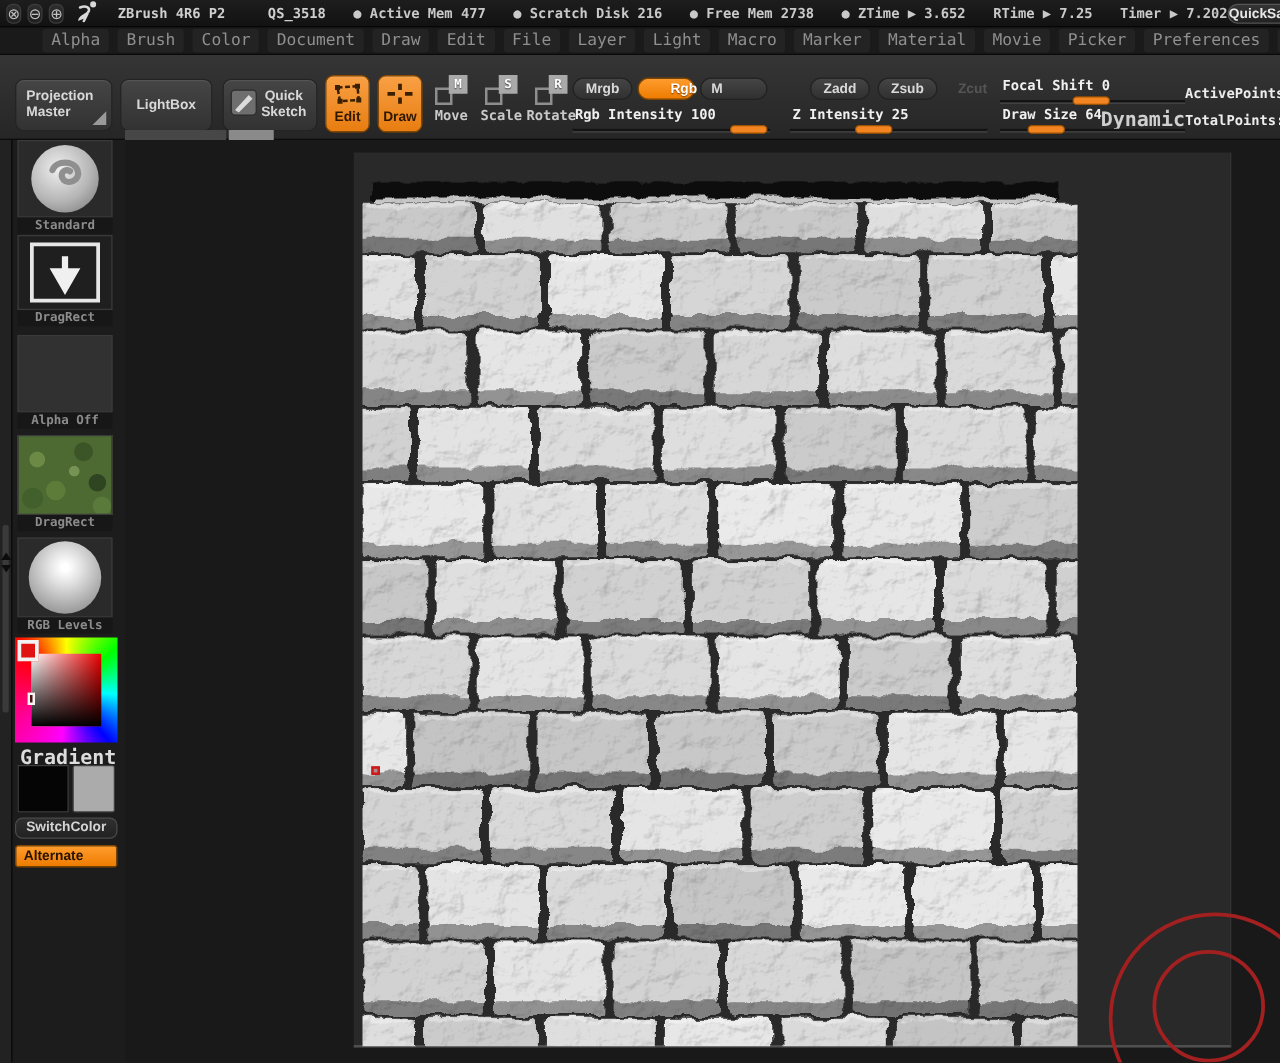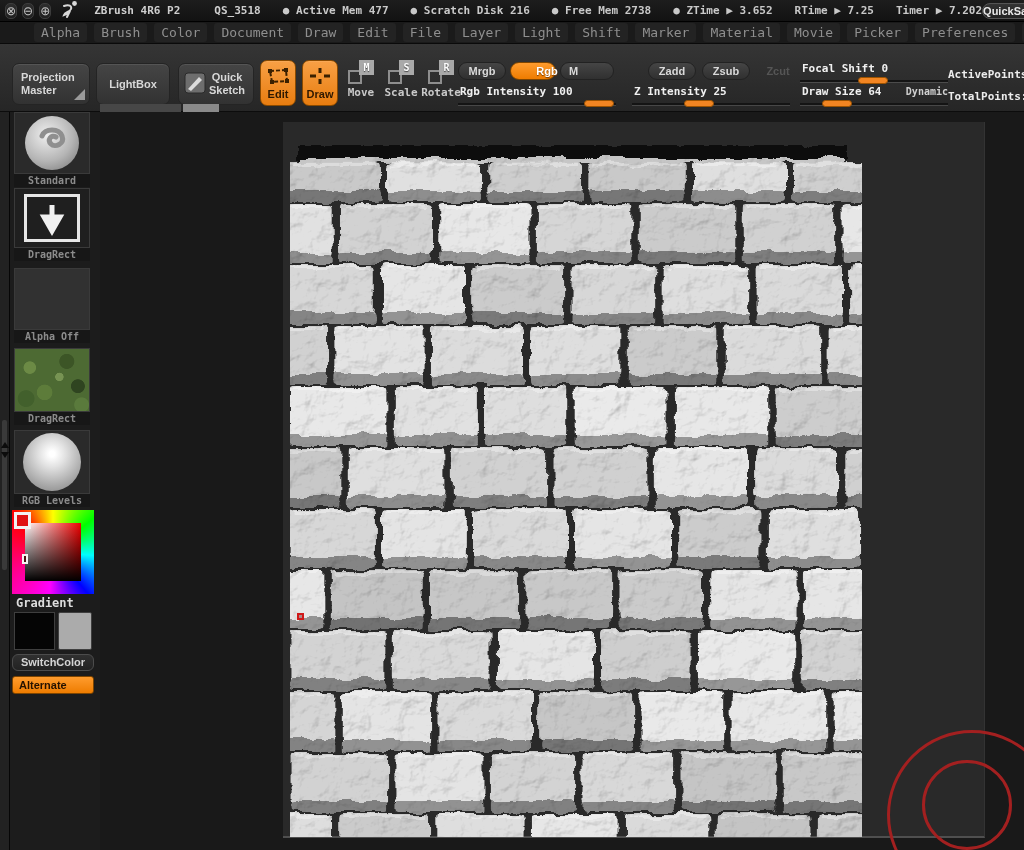--- a/index.html
+++ b/index.html
@@ -55,21 +55,21 @@
   #zsub-btn{left:702px;top:18px;width:48px;}
   #zcut-btn{left:756px;top:18px;width:44px;}
   .slider{position:absolute;height:22px;color:#f0f0f0;font-size:11px;font-weight:bold;}
   .slider .slbl{position:absolute;left:2px;top:0;white-space:nowrap;}
   .slider .track{position:absolute;left:0;bottom:2px;width:100%;height:2px;background:#141414;box-shadow:0 1px 0 rgba(255,255,255,.15);}
   .slider .handle{position:absolute;bottom:0px;width:30px;height:7px;border-radius:4px;background:#f28522;border:1px solid #9c5200;}
   #rgb-slider{left:458px;top:41px;width:158px;}
   #zint-slider{left:632px;top:41px;width:158px;}
   #focal-slider{left:800px;top:18px;width:148px;}
   #dsize-slider{left:800px;top:41px;width:148px;}
-  #dynamic-lbl{position:absolute;right:0;top:1px;font-size:10px;color:#cfcfcf;}
+  #dynamic-lbl{position:absolute;right:0;top:1px;font-size:16px;color:#cfcfcf;}
   #points{position:absolute;left:948px;top:20px;color:#ececec;font-size:11px;font-weight:bold;line-height:22px;white-space:nowrap;}
   .hstrip{position:absolute;height:8px;top:60px;}
   #strip-dark{left:100px;width:81px;background:#474747;}
   #strip-light{left:183px;width:36px;background:#8a8a8a;}
 
   
   #sidebar{position:absolute;left:0;top:112px;width:100px;height:738px;background:#1c1c1c;}
   #tray-divider{position:absolute;left:0;top:0;width:10px;height:738px;background:#222;border-right:1px solid #060606;}
   #tray-scroll{position:absolute;left:2px;top:308px;width:5px;height:150px;background:#3a3a3a;border-radius:2px;}
   .tri{width:0;height:0;position:absolute;left:1px;}
@@ -97,21 +97,21 @@
   #lbl-brushtxtr{top:300px;}
   #tile-material{top:318px;height:64px;}
   #sphere-material{width:58px;height:58px;border-radius:50%;background:radial-gradient(circle at 50% 36%,#ffffff 6%,#e2e2e2 28%,#a5a5a5 70%,#7d7d7d 100%);}
   #lbl-material{top:382px;}
   #color-picker{position:absolute;left:12px;top:398px;width:82px;height:84px;
     background:conic-gradient(from 315deg,#ff0000 0deg,#ffff00 45deg,#00ff00 95deg,#00ffff 140deg,#0000ff 185deg,#ff00ff 230deg,#ff0000 360deg);}
   #sv-square{position:absolute;left:13px;top:13px;right:13px;bottom:13px;
     background:linear-gradient(to bottom,rgba(0,0,0,0),#000 100%),linear-gradient(to right,#fff,#e00);}
   #sv-cursor{position:absolute;left:10px;top:44px;width:6px;height:10px;border:2px solid #f5f5f5;background:#4a1010;}
   #cur-color-swatch{position:absolute;left:2px;top:2px;width:17px;height:17px;background:#e01212;border:3px solid #f2f2f2;}
-  #gradient-lbl{position:absolute;left:16px;top:484px;color:#dcdcdc;font-size:12px;font-weight:bold;}
+  #gradient-lbl{position:absolute;left:16px;top:484px;color:#dcdcdc;font-size:16px;font-weight:bold;}
   #swatch-main{position:absolute;left:14px;top:500px;width:41px;height:38px;background:#050505;border:1px solid #3f3f3f;}
   #swatch-alt{position:absolute;left:58px;top:500px;width:34px;height:38px;background:#ababab;border:1px solid #3f3f3f;border-radius:2px;}
   #switchcolor-btn{position:absolute;left:12px;top:542px;width:82px;height:17px;background:linear-gradient(#303030,#222);
     border:1px solid #4c4c4c;border-radius:6px;color:#d4d4d4;font-size:11px;font-weight:bold;text-align:center;line-height:15px;}
   #alternate-btn{position:absolute;left:12px;top:564px;width:82px;height:18px;background:linear-gradient(#ff9c2e,#ee7c00);
     border:1px solid #7e4500;border-radius:3px;color:#251200;font-size:11px;font-weight:bold;text-align:left;padding-left:6px;line-height:16px;}
 
   
   #canvas-area{position:absolute;left:100px;top:112px;width:924px;height:738px;background:#191919;overflow:hidden;}
   #document{position:absolute;left:183px;top:10px;width:702px;height:716px;background:#292929;border-bottom:2px solid #4f4f4f;border-right:1px solid #333;}
@@ -149,21 +149,21 @@
 <div id="menubar">
     <span class="menu-item">Alpha</span>
     <span class="menu-item">Brush</span>
     <span class="menu-item">Color</span>
     <span class="menu-item">Document</span>
     <span class="menu-item">Draw</span>
     <span class="menu-item">Edit</span>
     <span class="menu-item">File</span>
     <span class="menu-item">Layer</span>
     <span class="menu-item">Light</span>
-    <span class="menu-item">Shift</span>
+    <span class="menu-item">Macro</span>
     <span class="menu-item">Marker</span>
     <span class="menu-item">Material</span>
     <span class="menu-item">Movie</span>
     <span class="menu-item">Picker</span>
     <span class="menu-item">Preferences</span>
     <span class="menu-item">Render</span>
     <span class="menu-item">Stencil</span>
   </div>
 
 <div id="toolbar">

